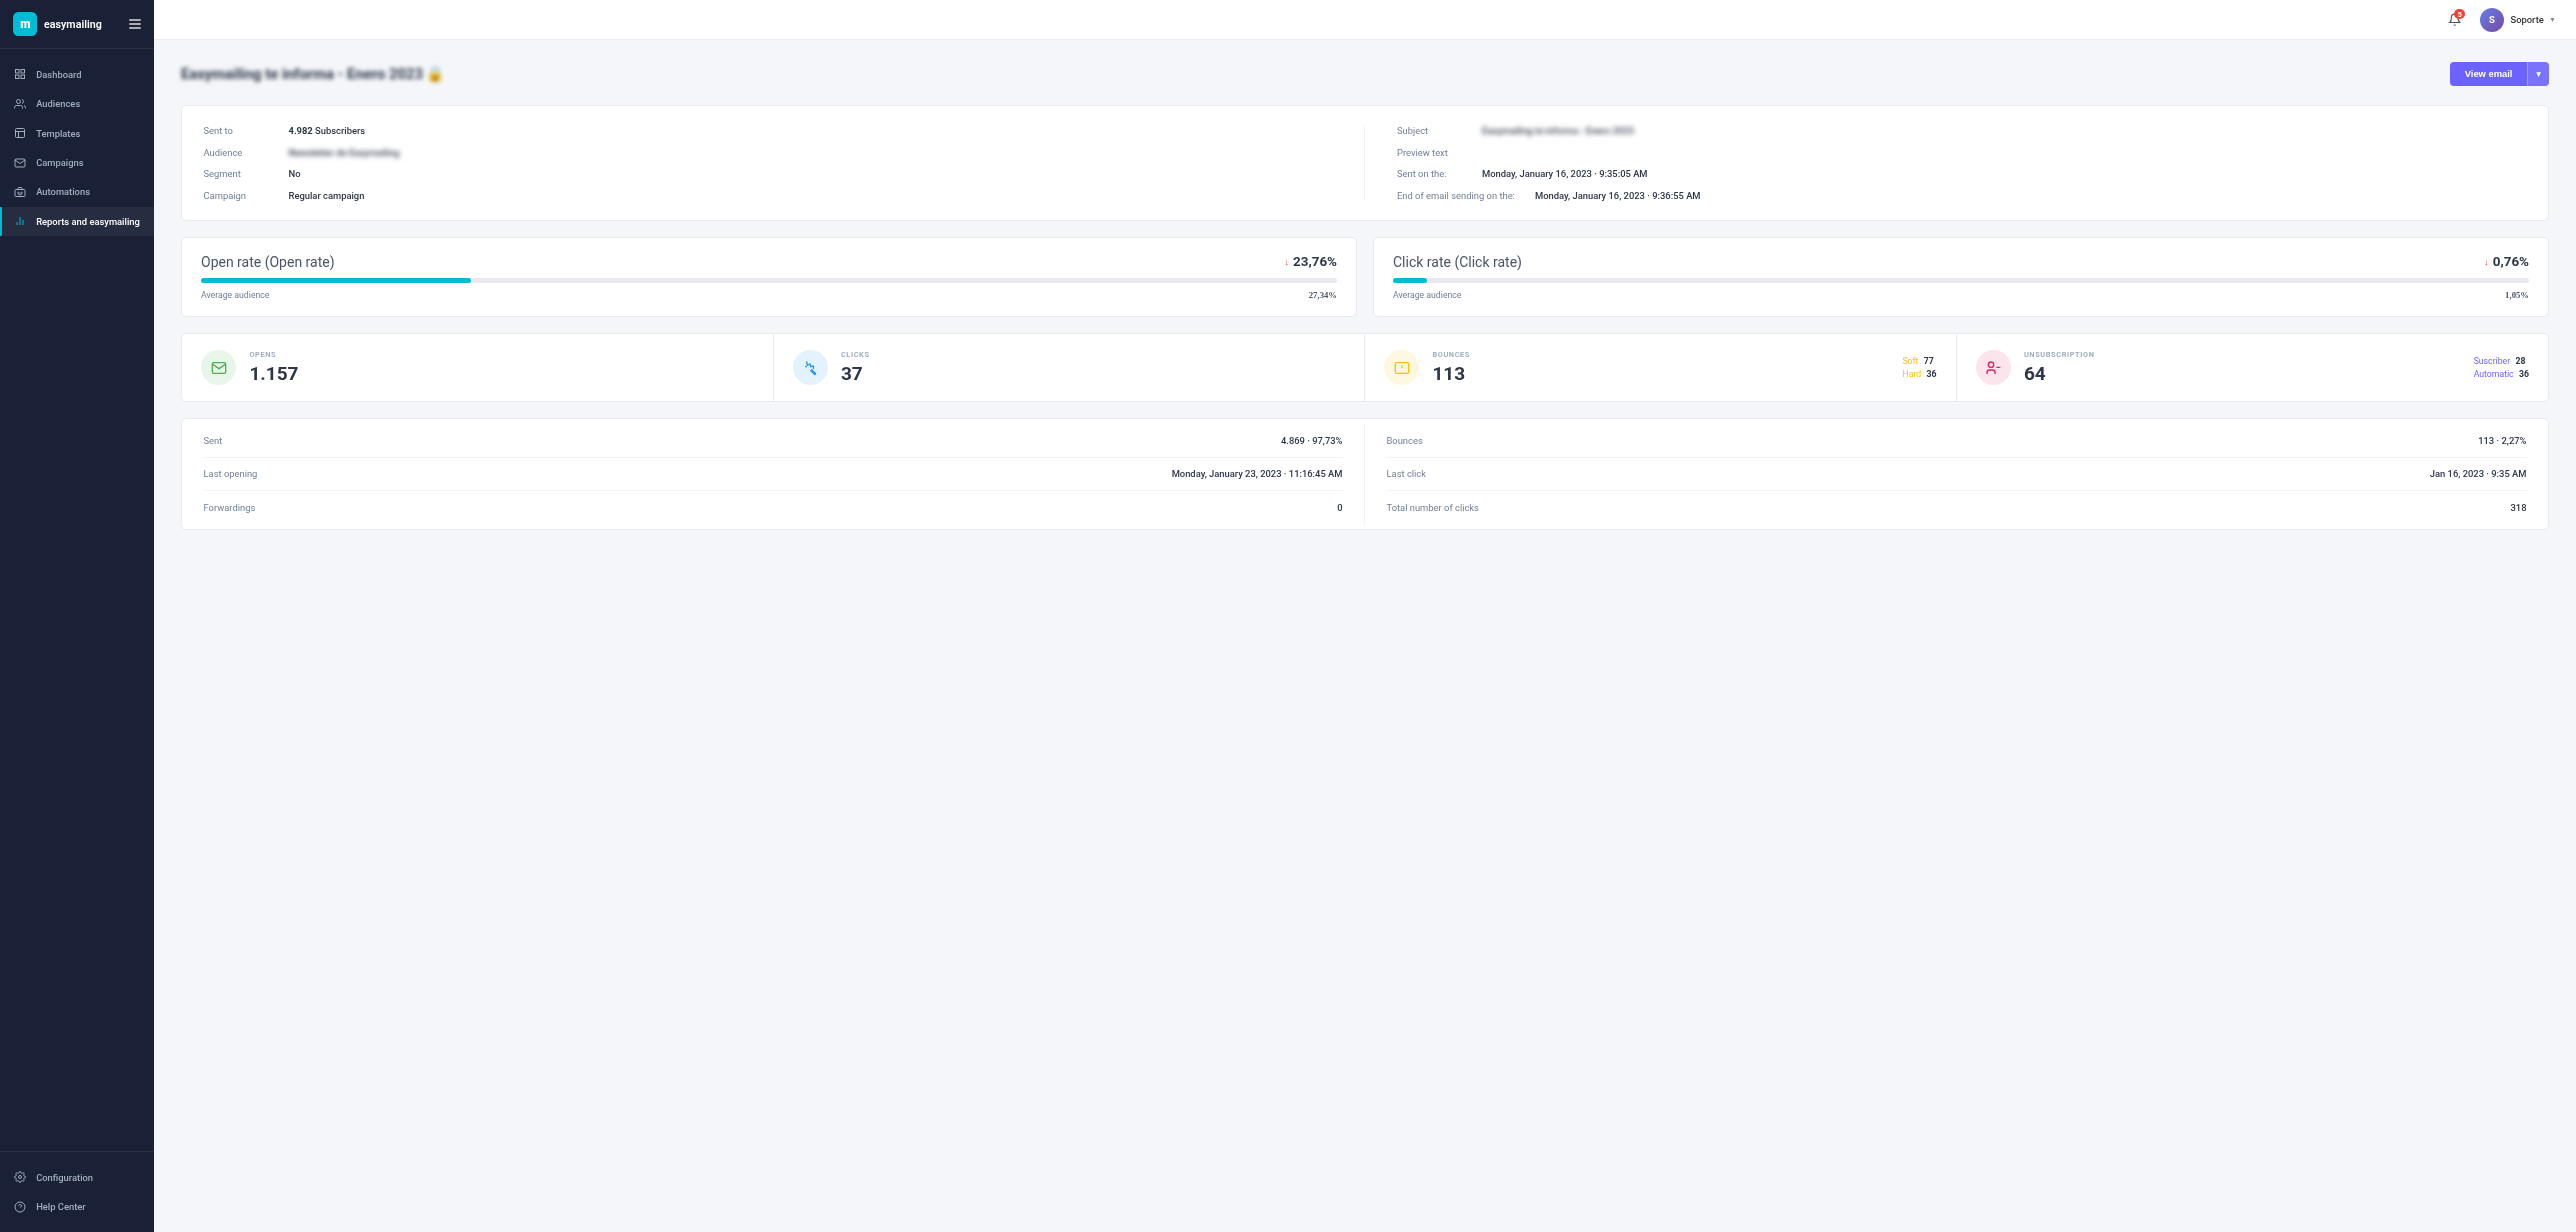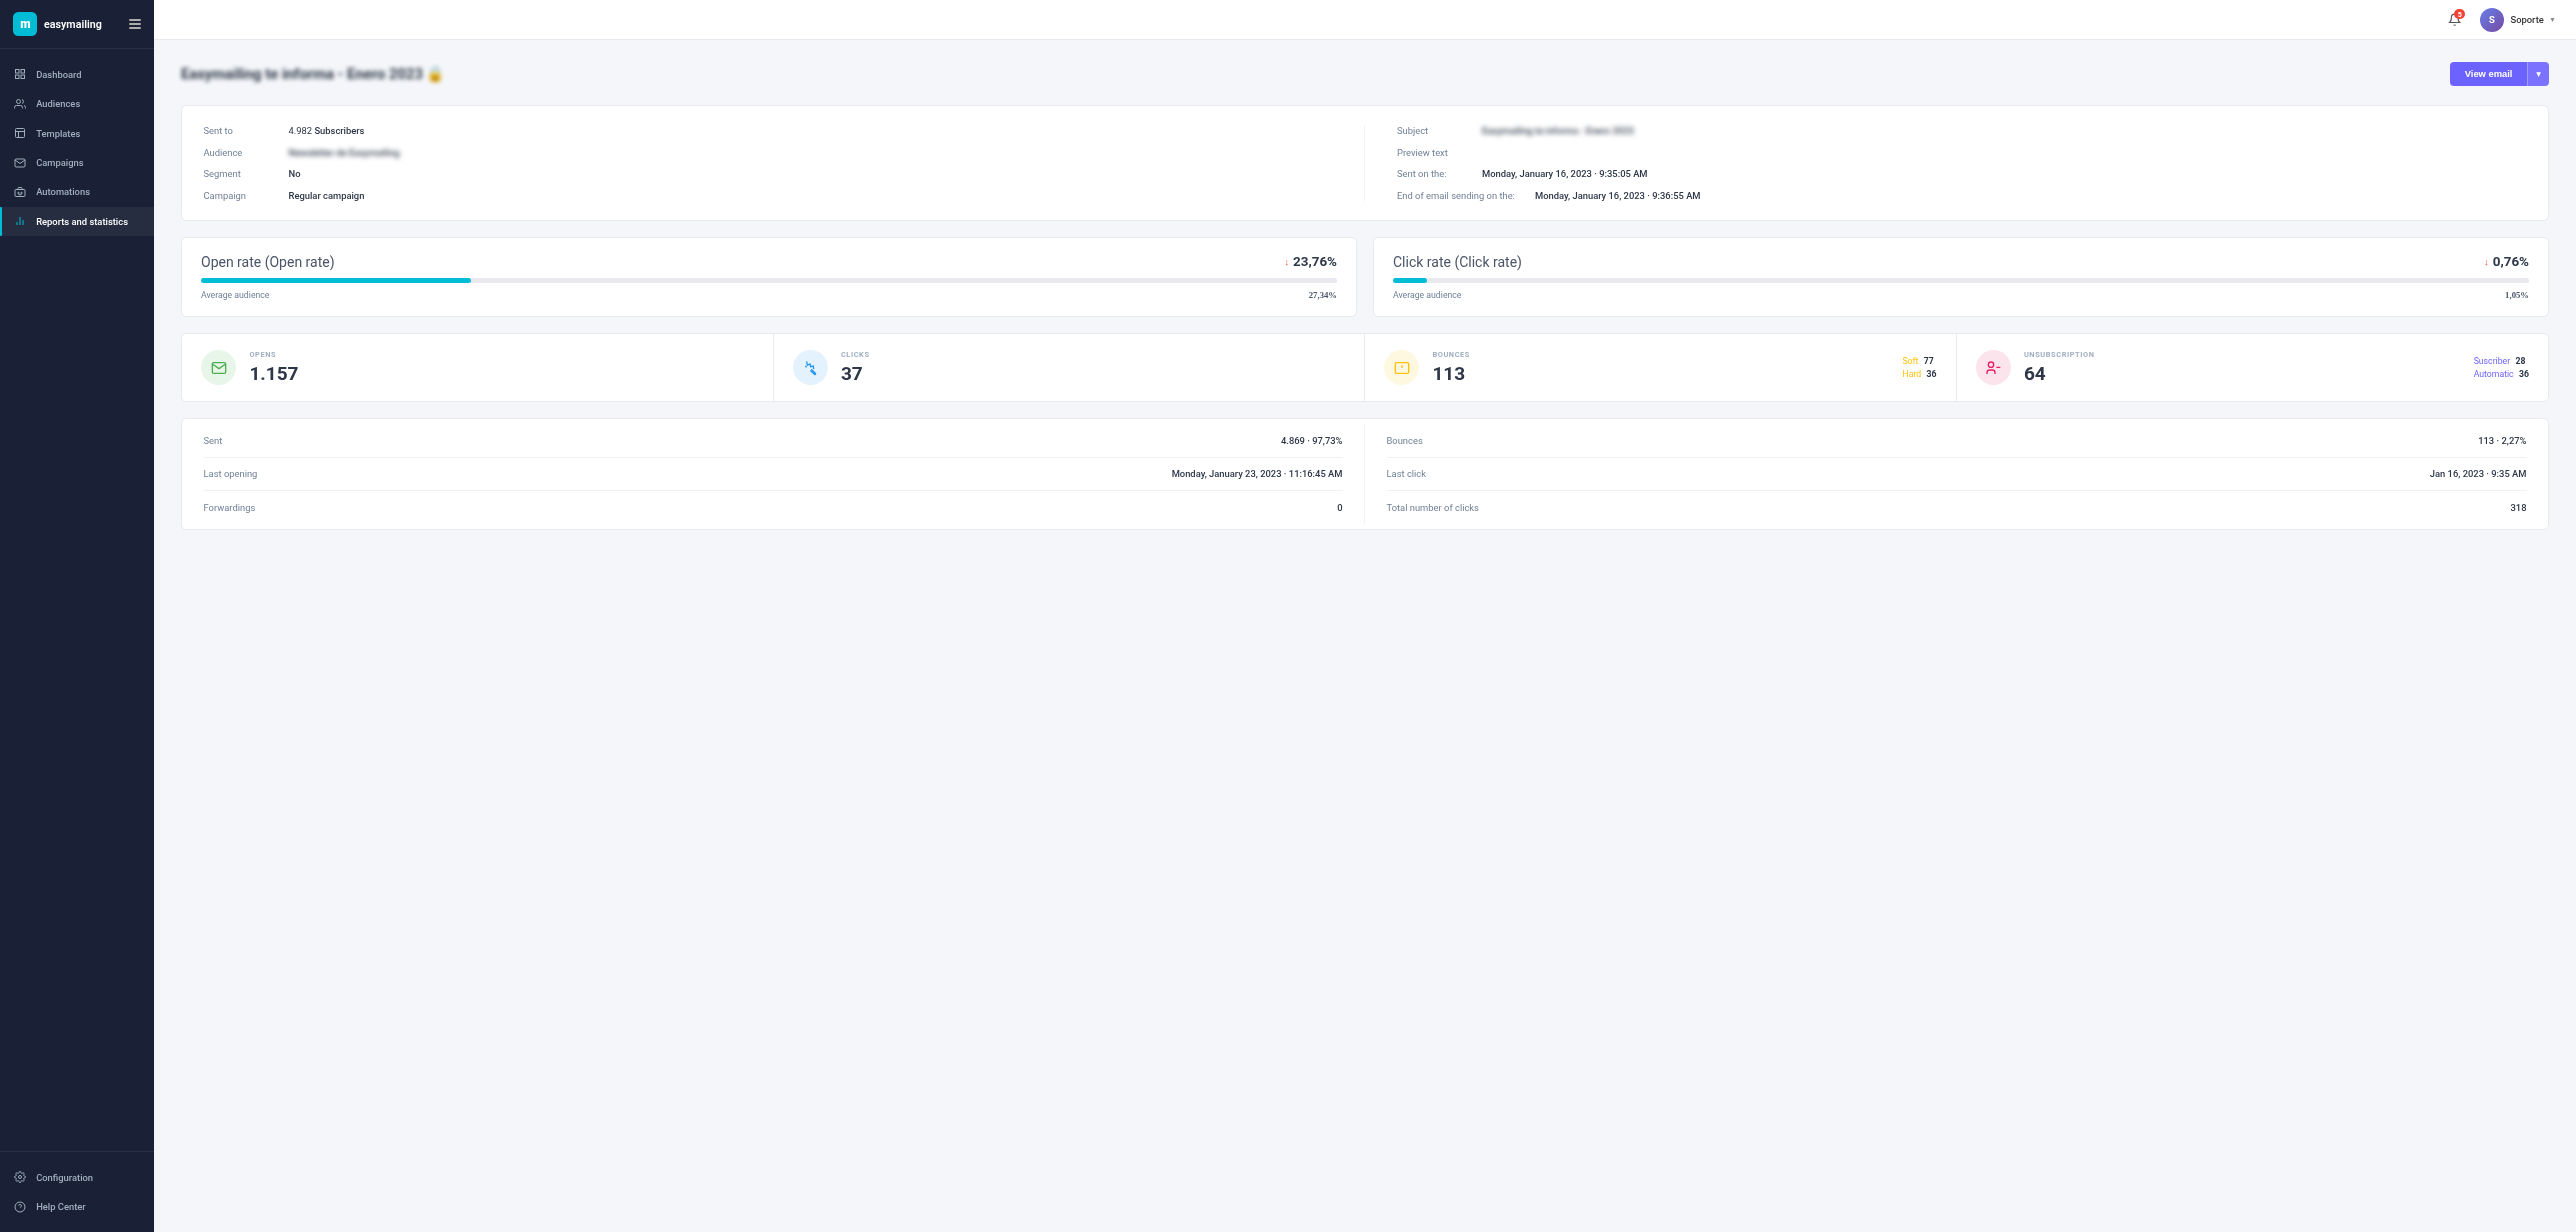--- a/index.html
+++ b/index.html
@@ -183,21 +183,21 @@
       grid-template-columns: 1fr 1fr;
       gap: 0;
     }
     .info-col { display: flex; flex-direction: column; gap: 10.7px; }
     .info-col:first-child { border-right: 0.7px solid #f0f2f5; padding-right: 32px; }
     .info-col:last-child { padding-left: 32px; }
     .info-row { display: flex; align-items: flex-start; gap: 4px; }
     .info-label { color: #718096; font-size: 9.4px; min-width: 81px; }
     .info-value { color: #2d3748; font-size: 9.4px; font-weight: 500; }
     .info-value.blurred { filter: blur(2.7px); user-select: none; }
-    .info-value strong { font-weight: 400; }
+    .info-value strong { font-weight: 700; }
 
     
     .rate-grid {
       display: grid;
       grid-template-columns: 1fr 1fr;
       gap: 16px;
       margin-bottom: 16px;
     }
     .rate-card {
       background: #fff;
@@ -376,21 +376,21 @@
       <span>Automations</span>
     </div>
     <div class="nav-item active">
       <span class="nav-icon">
         <svg width="12" height="12" viewBox="0 0 24 24" fill="none" stroke="#00bcd4" stroke-width="2">
             <line x1="18" y1="20" x2="18" y2="10"></line>
             <line x1="12" y1="20" x2="12" y2="4"></line>
             <line x1="6" y1="20" x2="6" y2="14"></line>
           </svg>
       </span>
-      <span style="color:#fff;">Reports and statistics</span>
+      <span style="color:#fff;">Reports and easymailing</span>
     </div>
   </div>
   <div class="sidebar-bottom">
     <div class="nav-item">
       <span class="nav-icon">
         <svg width="12" height="12" viewBox="0 0 24 24" fill="none" stroke="currentColor" stroke-width="2">
             <circle cx="12" cy="12" r="3"></circle>
             <path d="M19.4 15a1.65 1.65 0 0 0 .33 1.82l.06.06a2 2 0 0 1-2.83 2.83l-.06-.06a1.65 1.65 0 0 0-1.82-.33 1.65 1.65 0 0 0-1 1.51V21a2 2 0 0 1-4 0v-.09A1.65 1.65 0 0 0 9 19.4a1.65 1.65 0 0 0-1.82.33l-.06.06a2 2 0 0 1-2.83-2.83l.06-.06A1.65 1.65 0 0 0 4.68 15a1.65 1.65 0 0 0-1.51-1H3a2 2 0 0 1 0-4h.09A1.65 1.65 0 0 0 4.6 9a1.65 1.65 0 0 0-.33-1.82l-.06-.06a2 2 0 0 1 2.83-2.83l.06.06A1.65 1.65 0 0 0 9 4.68a1.65 1.65 0 0 0 1-1.51V3a2 2 0 0 1 4 0v.09a1.65 1.65 0 0 0 1 1.51 1.65 1.65 0 0 0 1.82-.33l.06-.06a2 2 0 0 1 2.83 2.83l-.06.06A1.65 1.65 0 0 0 19.4 9a1.65 1.65 0 0 0 1.51 1H21a2 2 0 0 1 0 4h-.09a1.65 1.65 0 0 0-1.51 1z"></path>
           </svg>
       </span>

